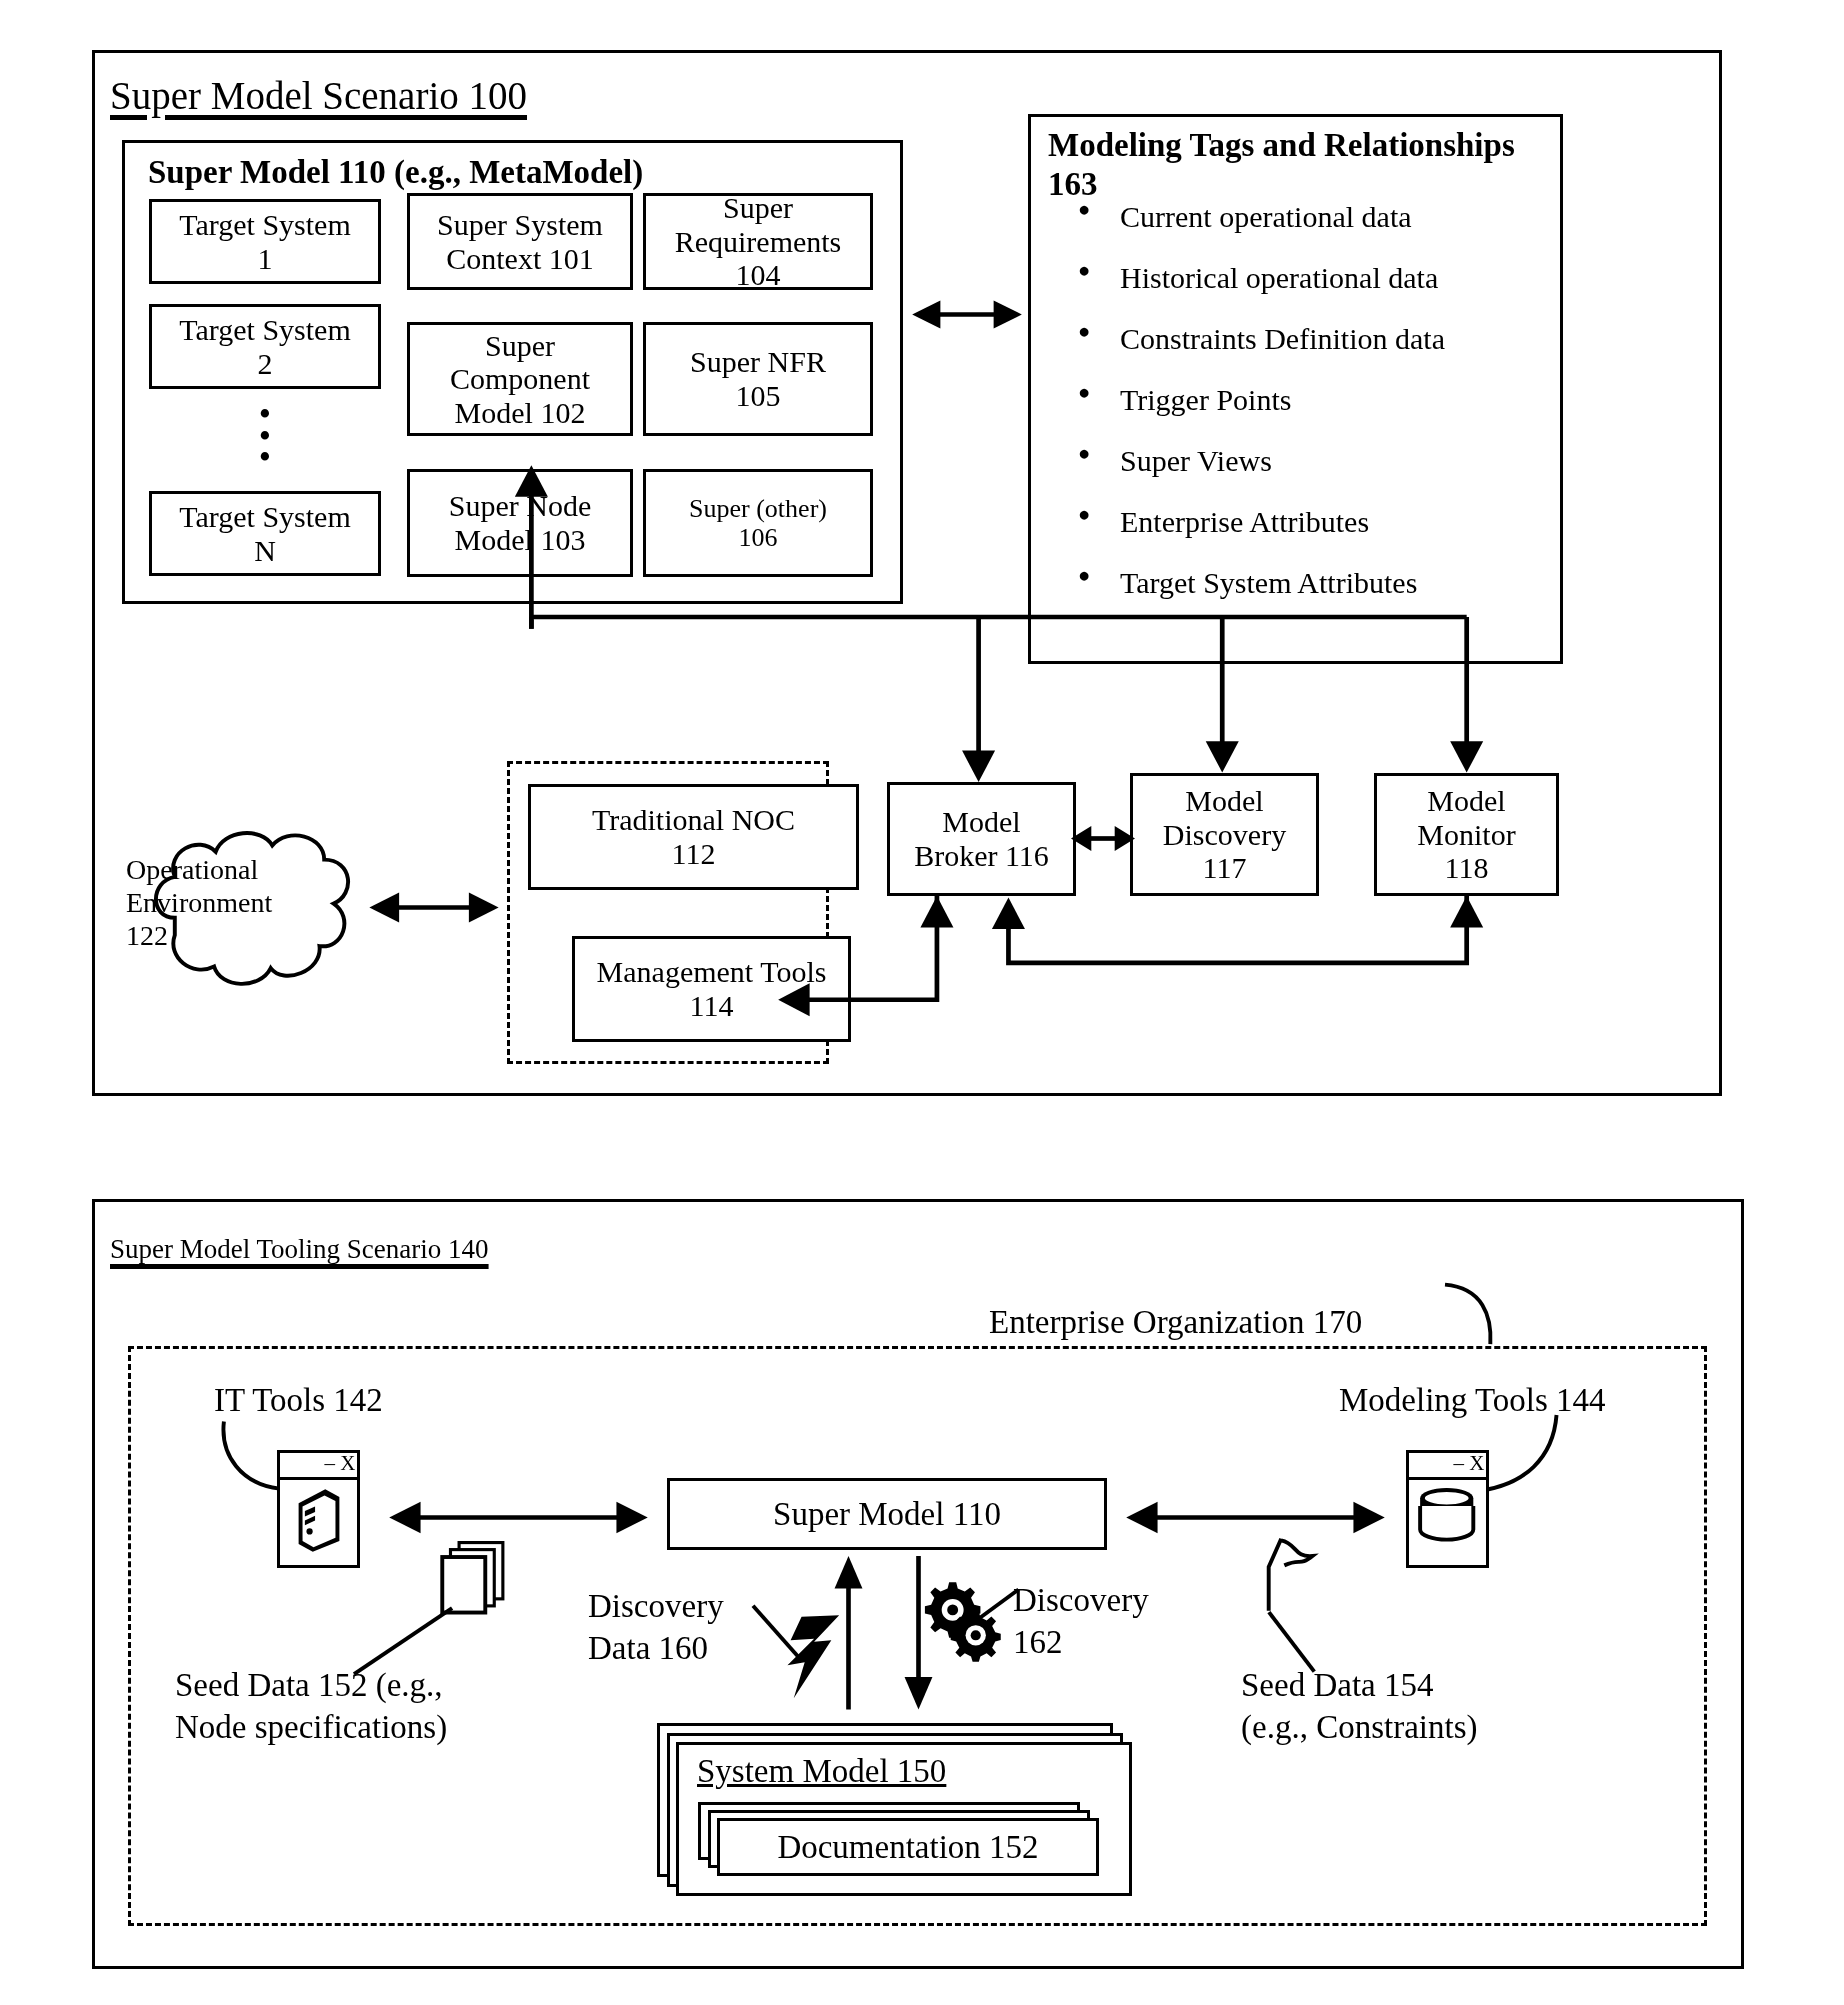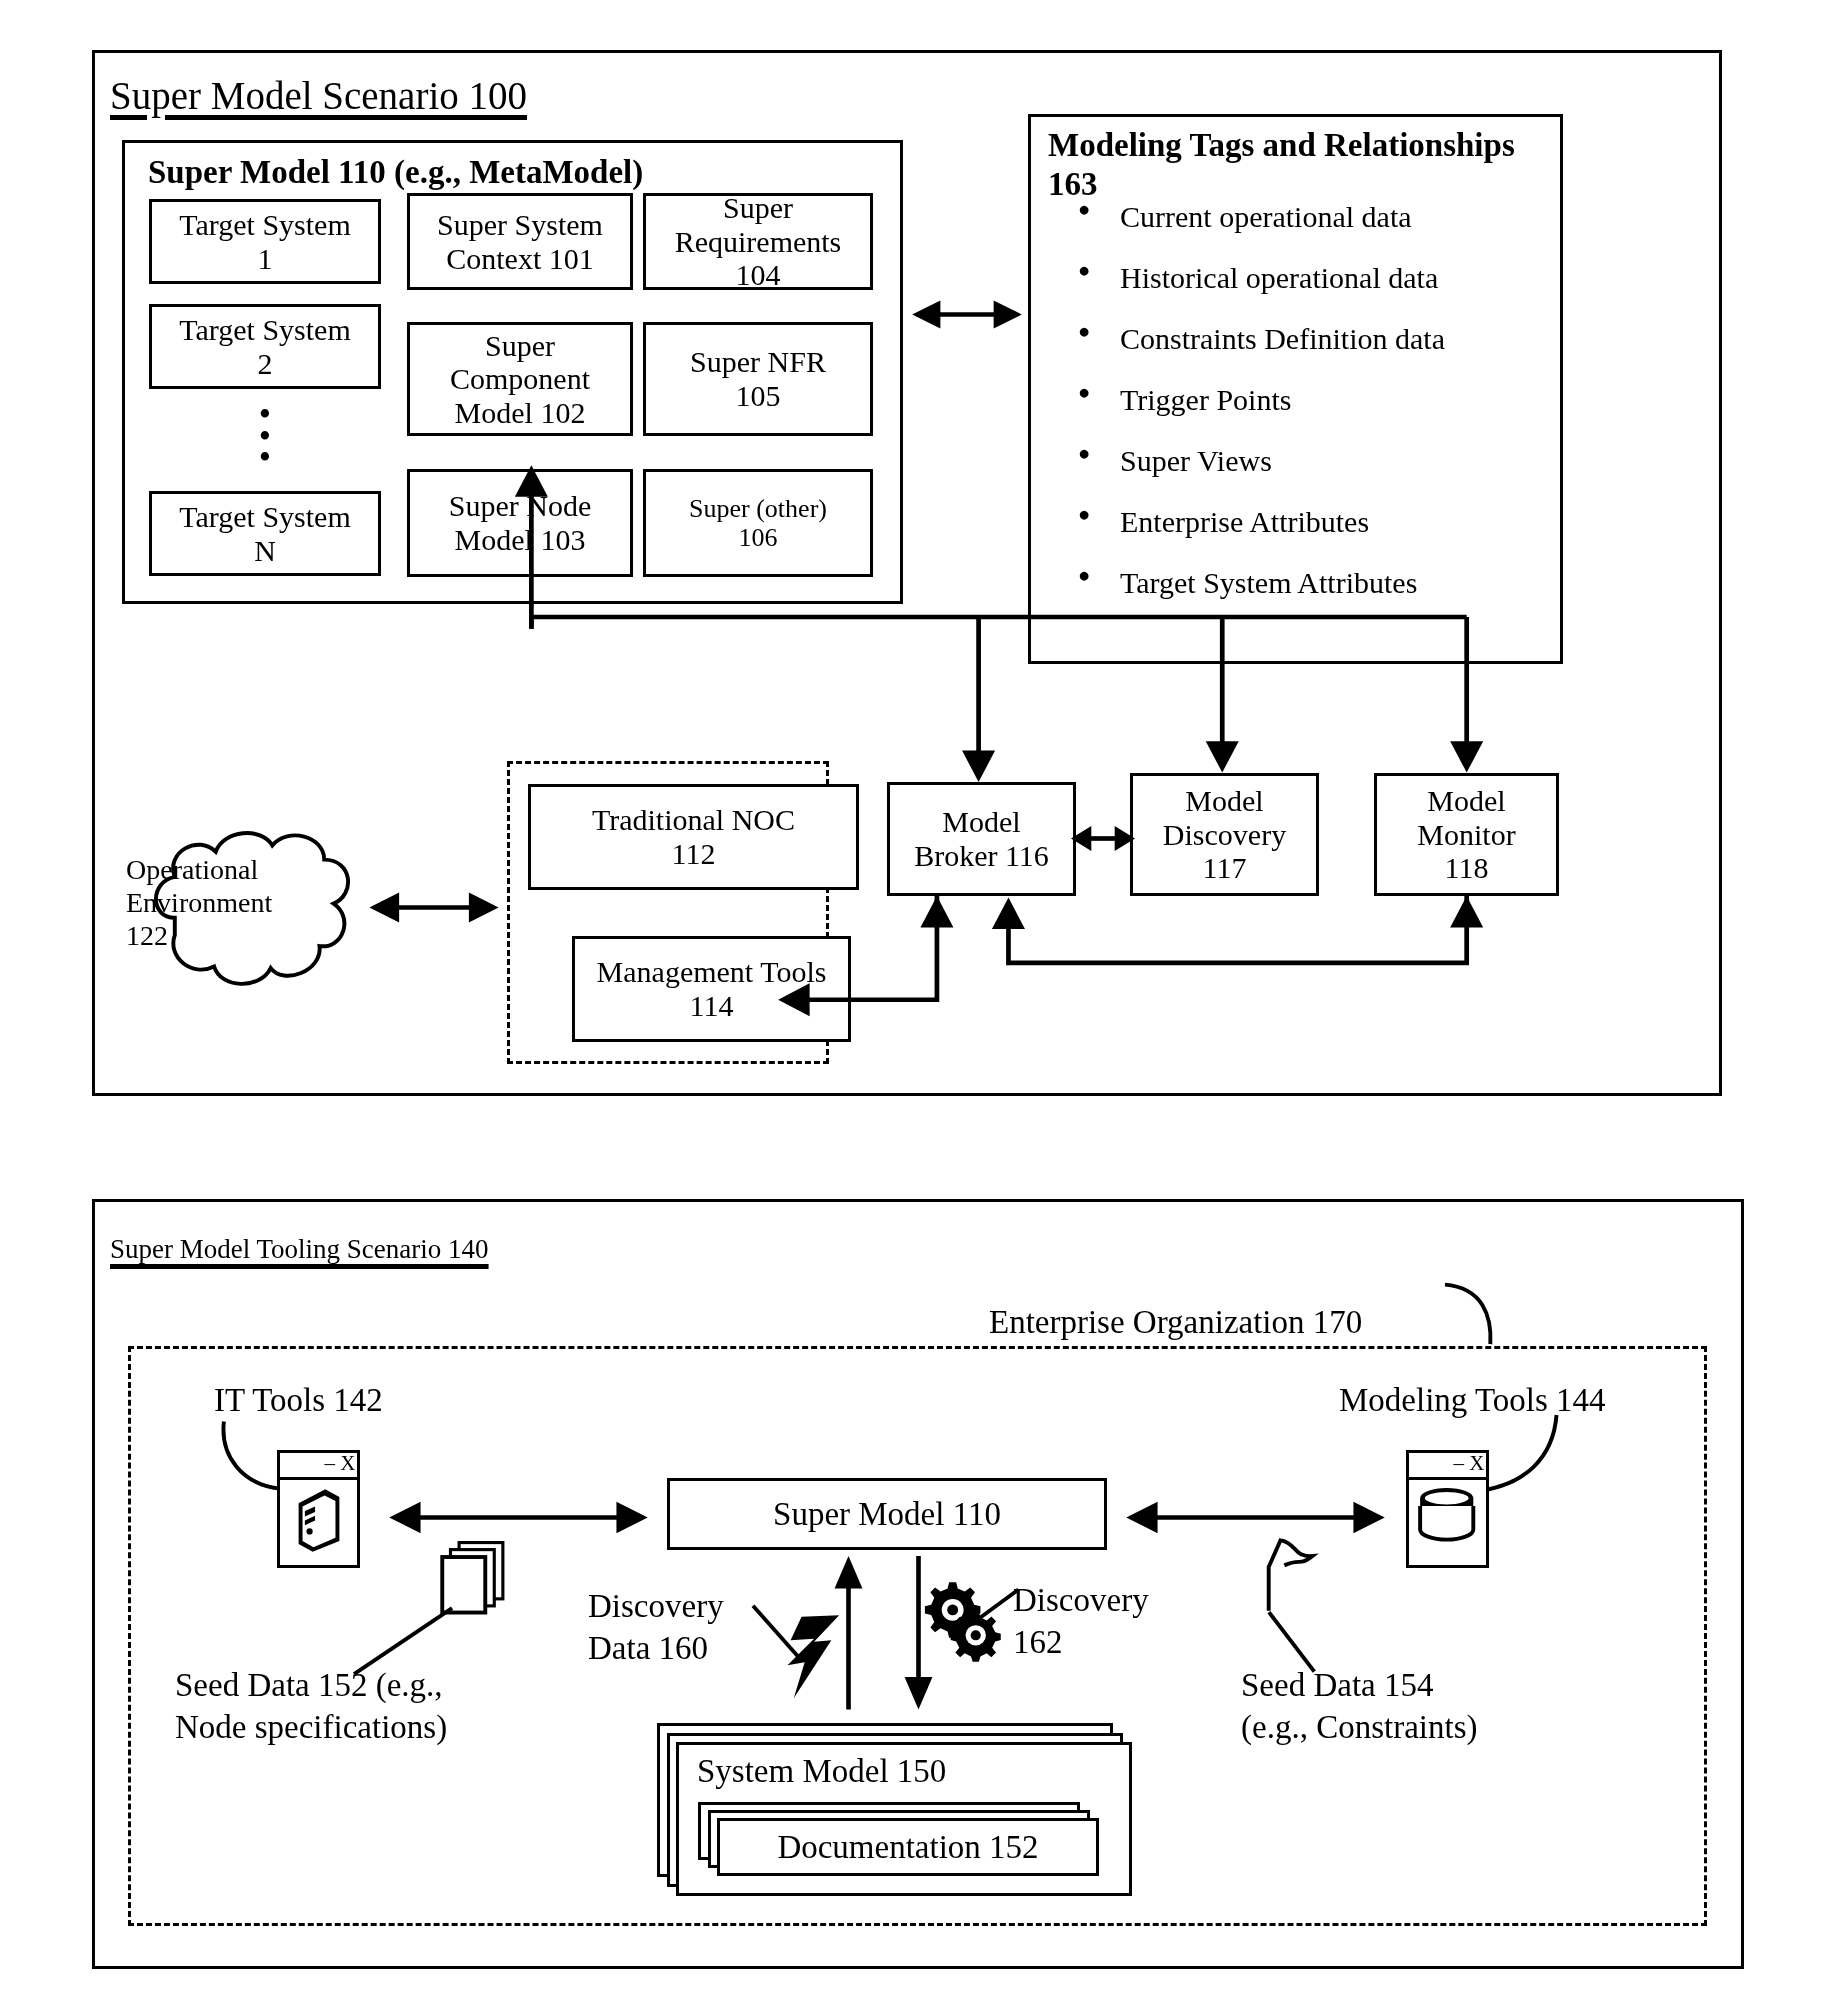--- a/index.html
+++ b/index.html
@@ -261,18 +261,18 @@
   <polygon class="fl" points="20,0 2,42 38,42"></polygon>
 </svg>
 <svg class="abs" style="left:903px;top:1555px;width:31px;height:157px;" viewBox="0 0 40 200" width="31" height="157">
   <line class="ln" x1="20" y1="0" x2="20" y2="166"></line>
   <polygon class="fl" points="20,198 2,156 38,156"></polygon>
 </svg>
 
 <div class="abs box" style="left:657px;top:1723px;width:456px;height:154px;"></div>
 <div class="abs box" style="left:667px;top:1733px;width:456px;height:154px;"></div>
 <div class="abs box" style="left:676px;top:1742px;width:456px;height:154px;display:block;"></div>
-<div class="abs" style="left:697px;top:1753px;font-size:33px;white-space:nowrap;">System Model 150</div>
+<div class="abs" style="left:697px;top:1753px;font-size:33px;white-space:nowrap;text-decoration:underline;">System Model 150</div>
 
 <div class="abs box" style="left:698px;top:1802px;width:382px;height:58px;"></div>
 <div class="abs box" style="left:708px;top:1810px;width:382px;height:58px;"></div>
 <div class="abs box" style="left:717px;top:1818px;width:382px;height:58px;font-size:33px;">Documentation 152</div>
 
 
 </body></html>

